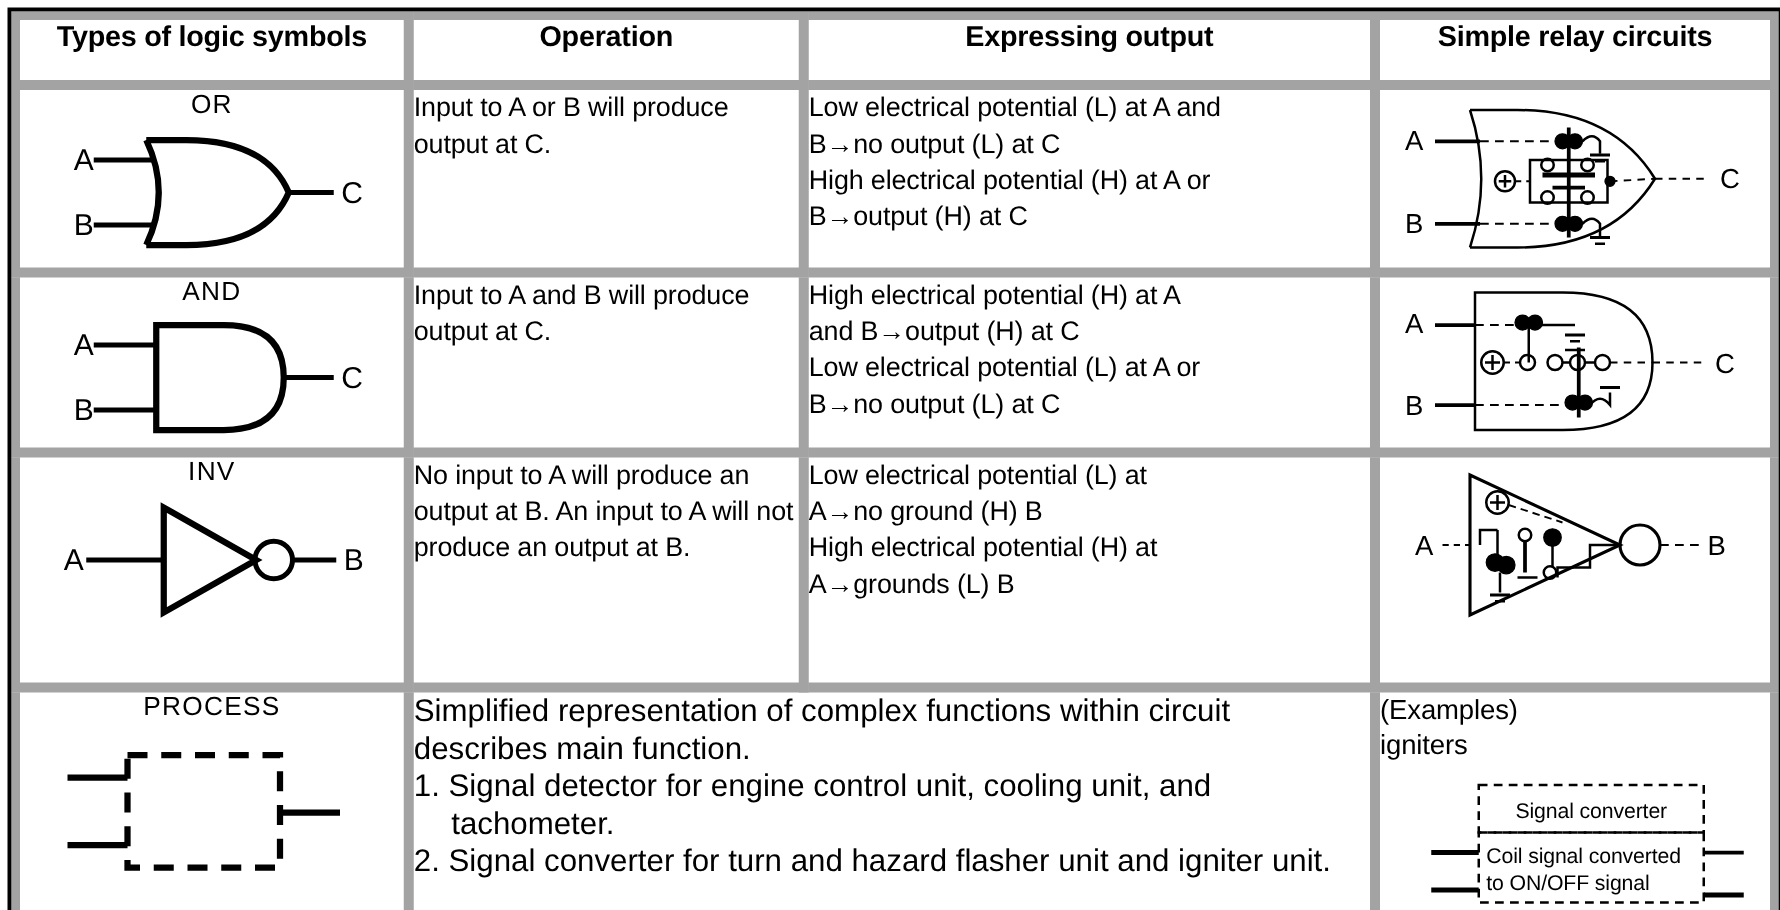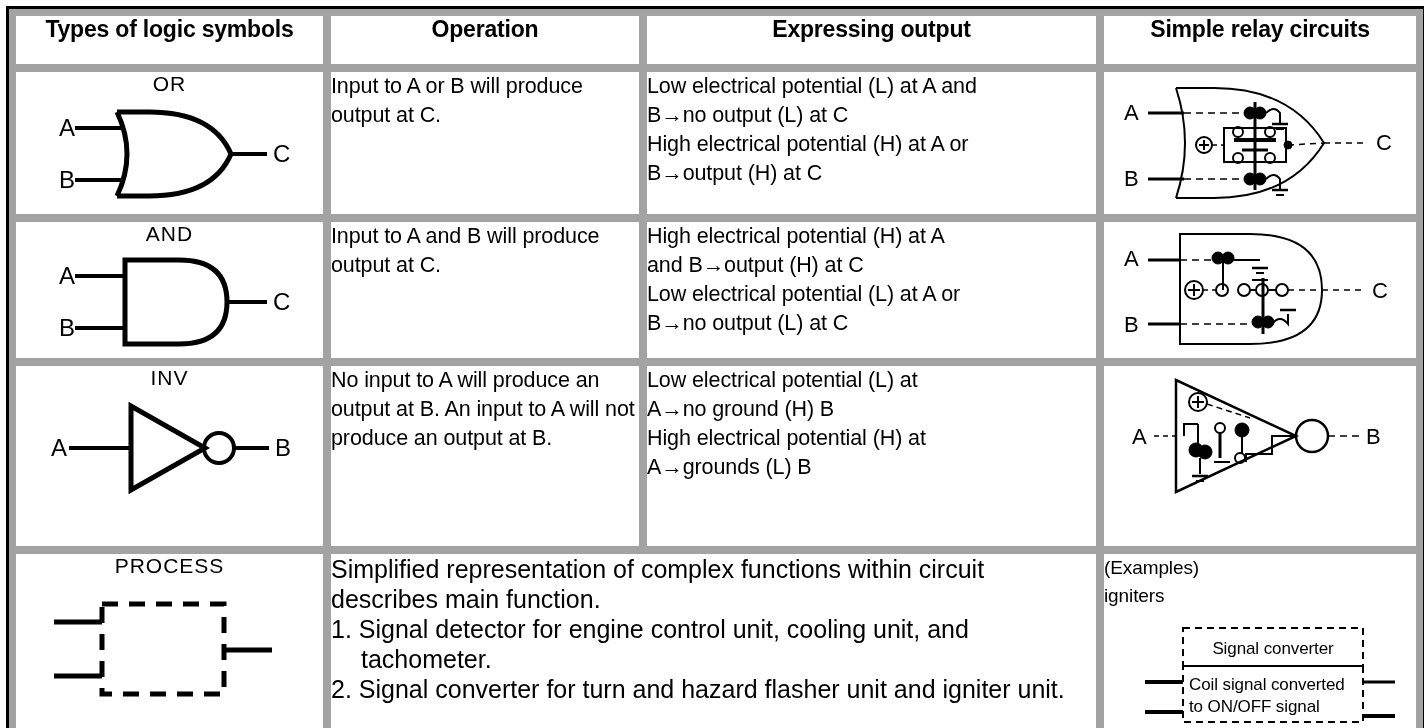--- a/index.html
+++ b/index.html
@@ -92,21 +92,21 @@
   .out-line { display: block; white-space: nowrap; }
 
   .proc-body { font-size: 25px; line-height: 30px; padding: 10px 10px 8px 12px; }
   .proc-p { display: block; }
   .proc-item {
     display: block;
     padding-left: 30px;
     text-indent: -30px;
   }
 
-  .ex-head { font-size: 19px; line-height: 28px; display: block; }
+  .ex-head { font-size: 22px; line-height: 28px; display: block; }
 
   .conv-wrap { margin-top: 10px; display: block; text-align: center; padding-left: 17px; }
 
   svg { display: block; margin: 0 auto; }
   .st { stroke: #000; fill: none; }
 </style>
 </head>
 <body>
 
 <div id="sheet">

